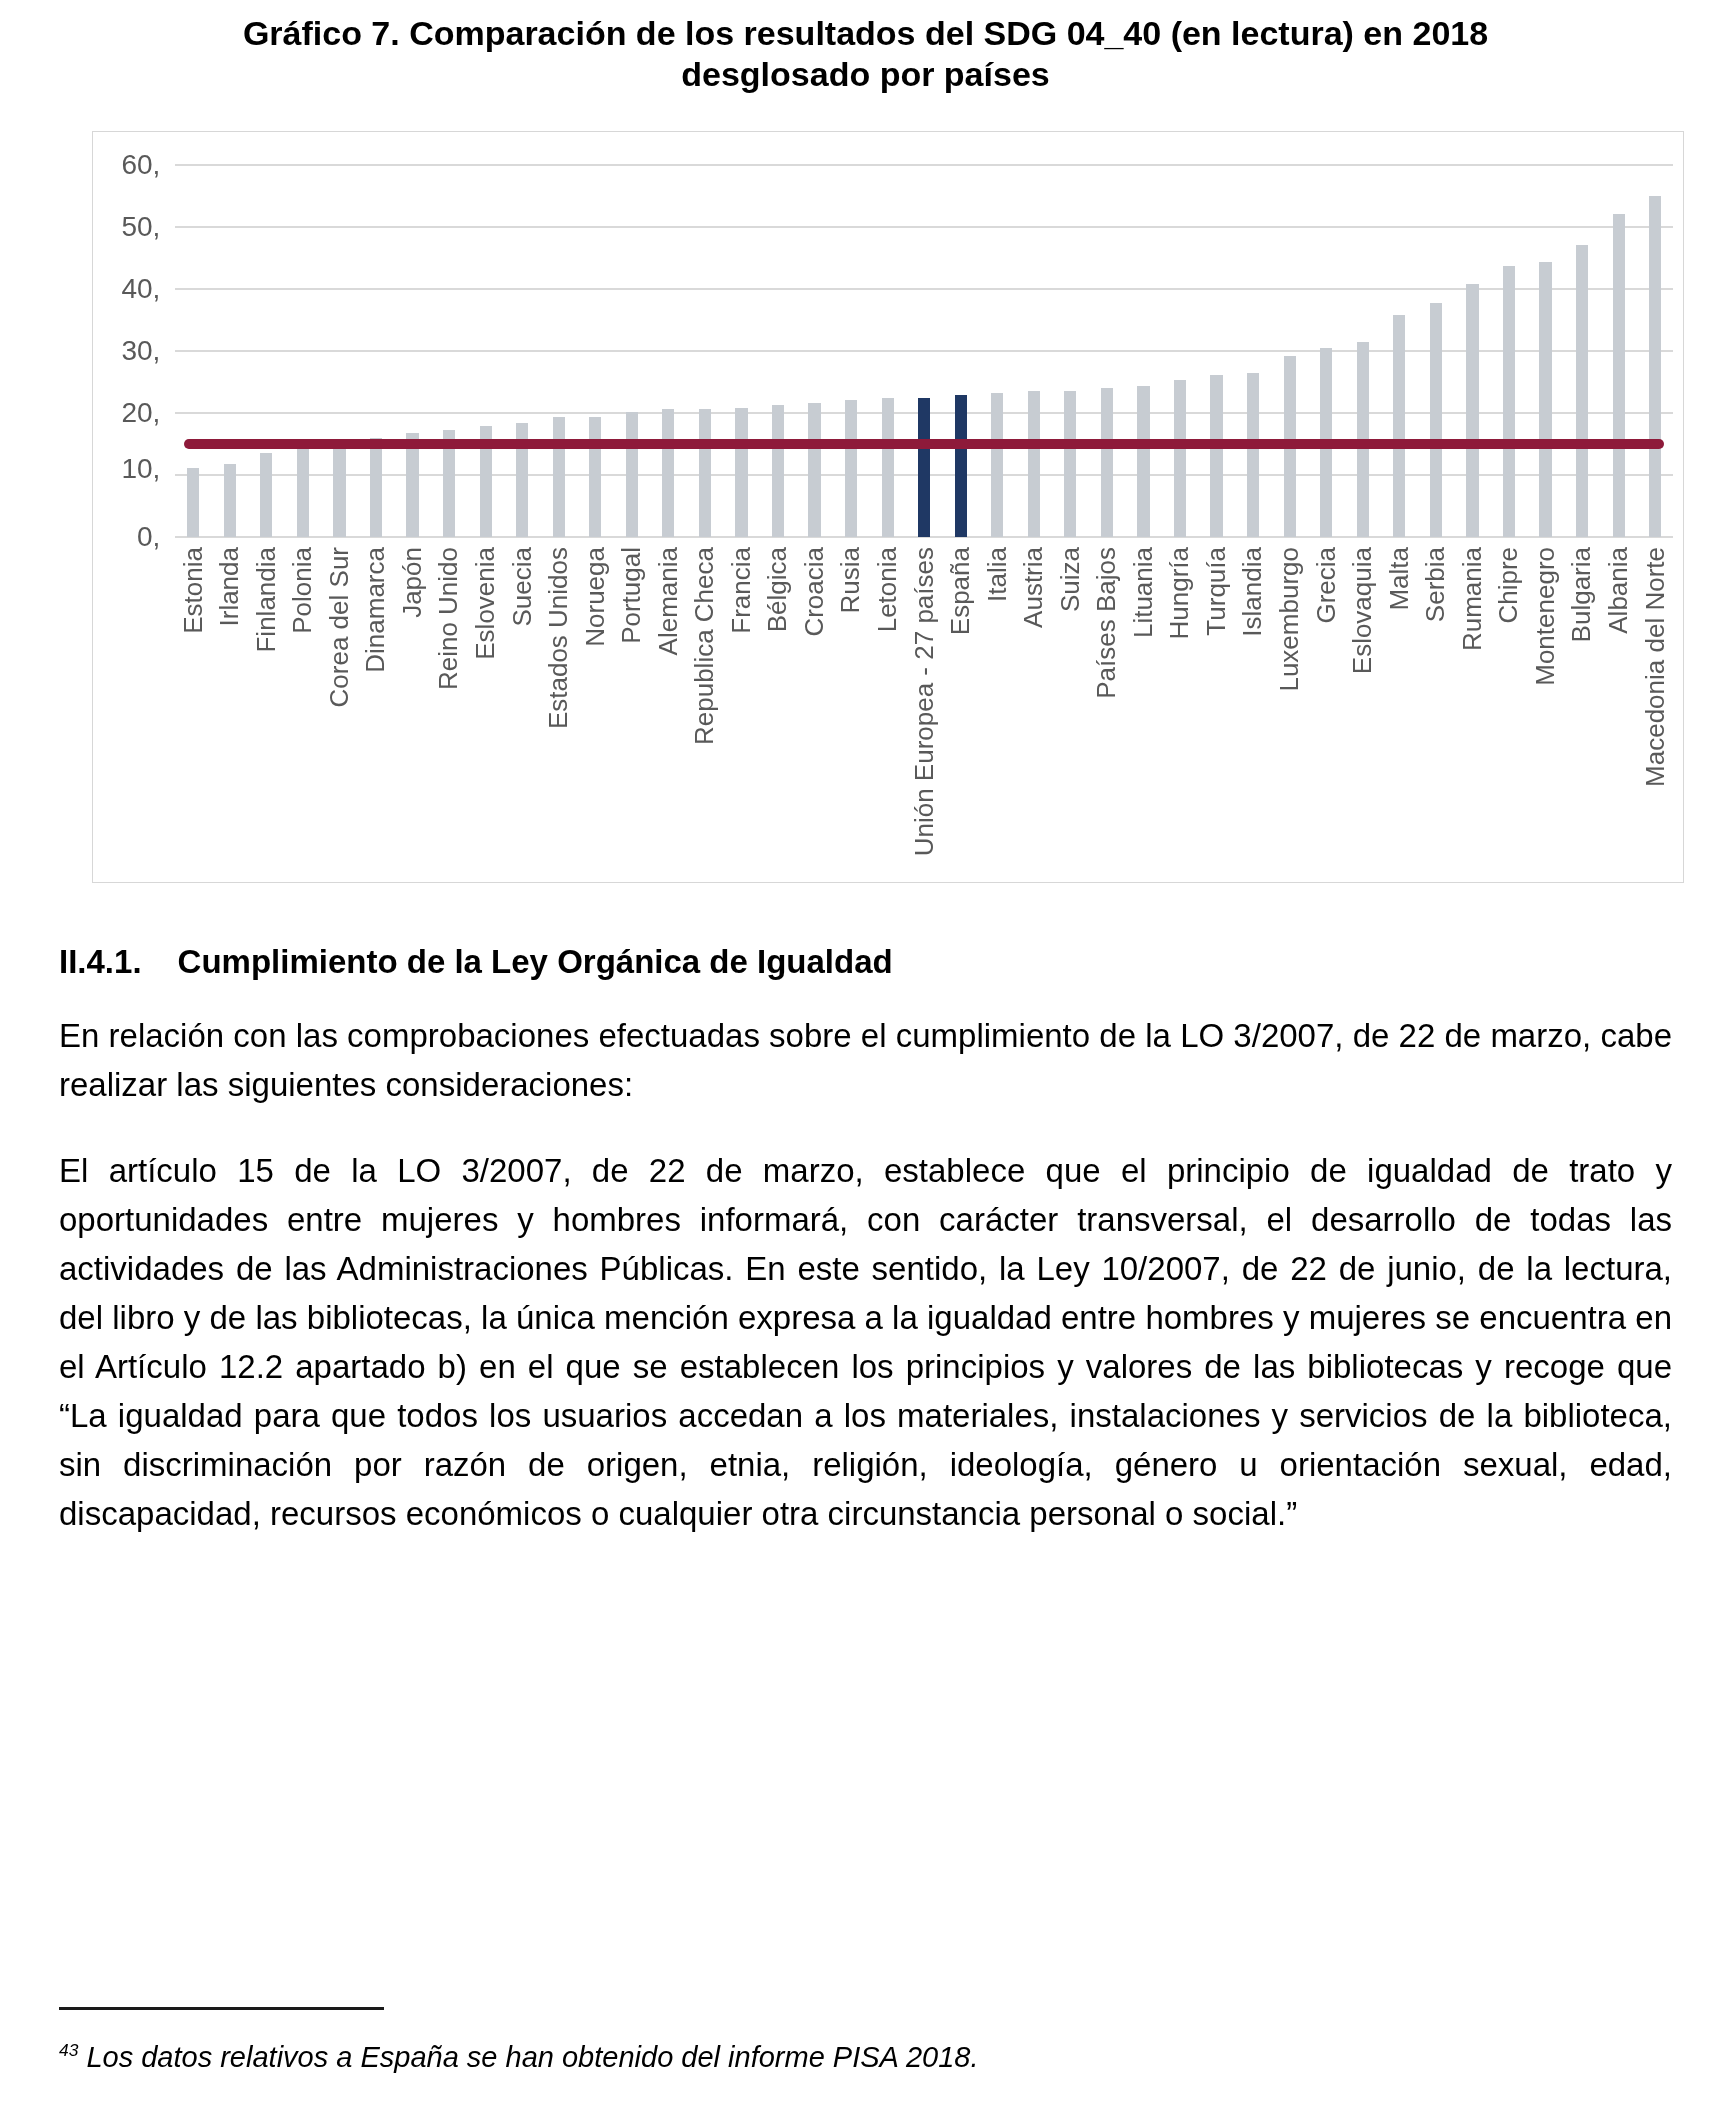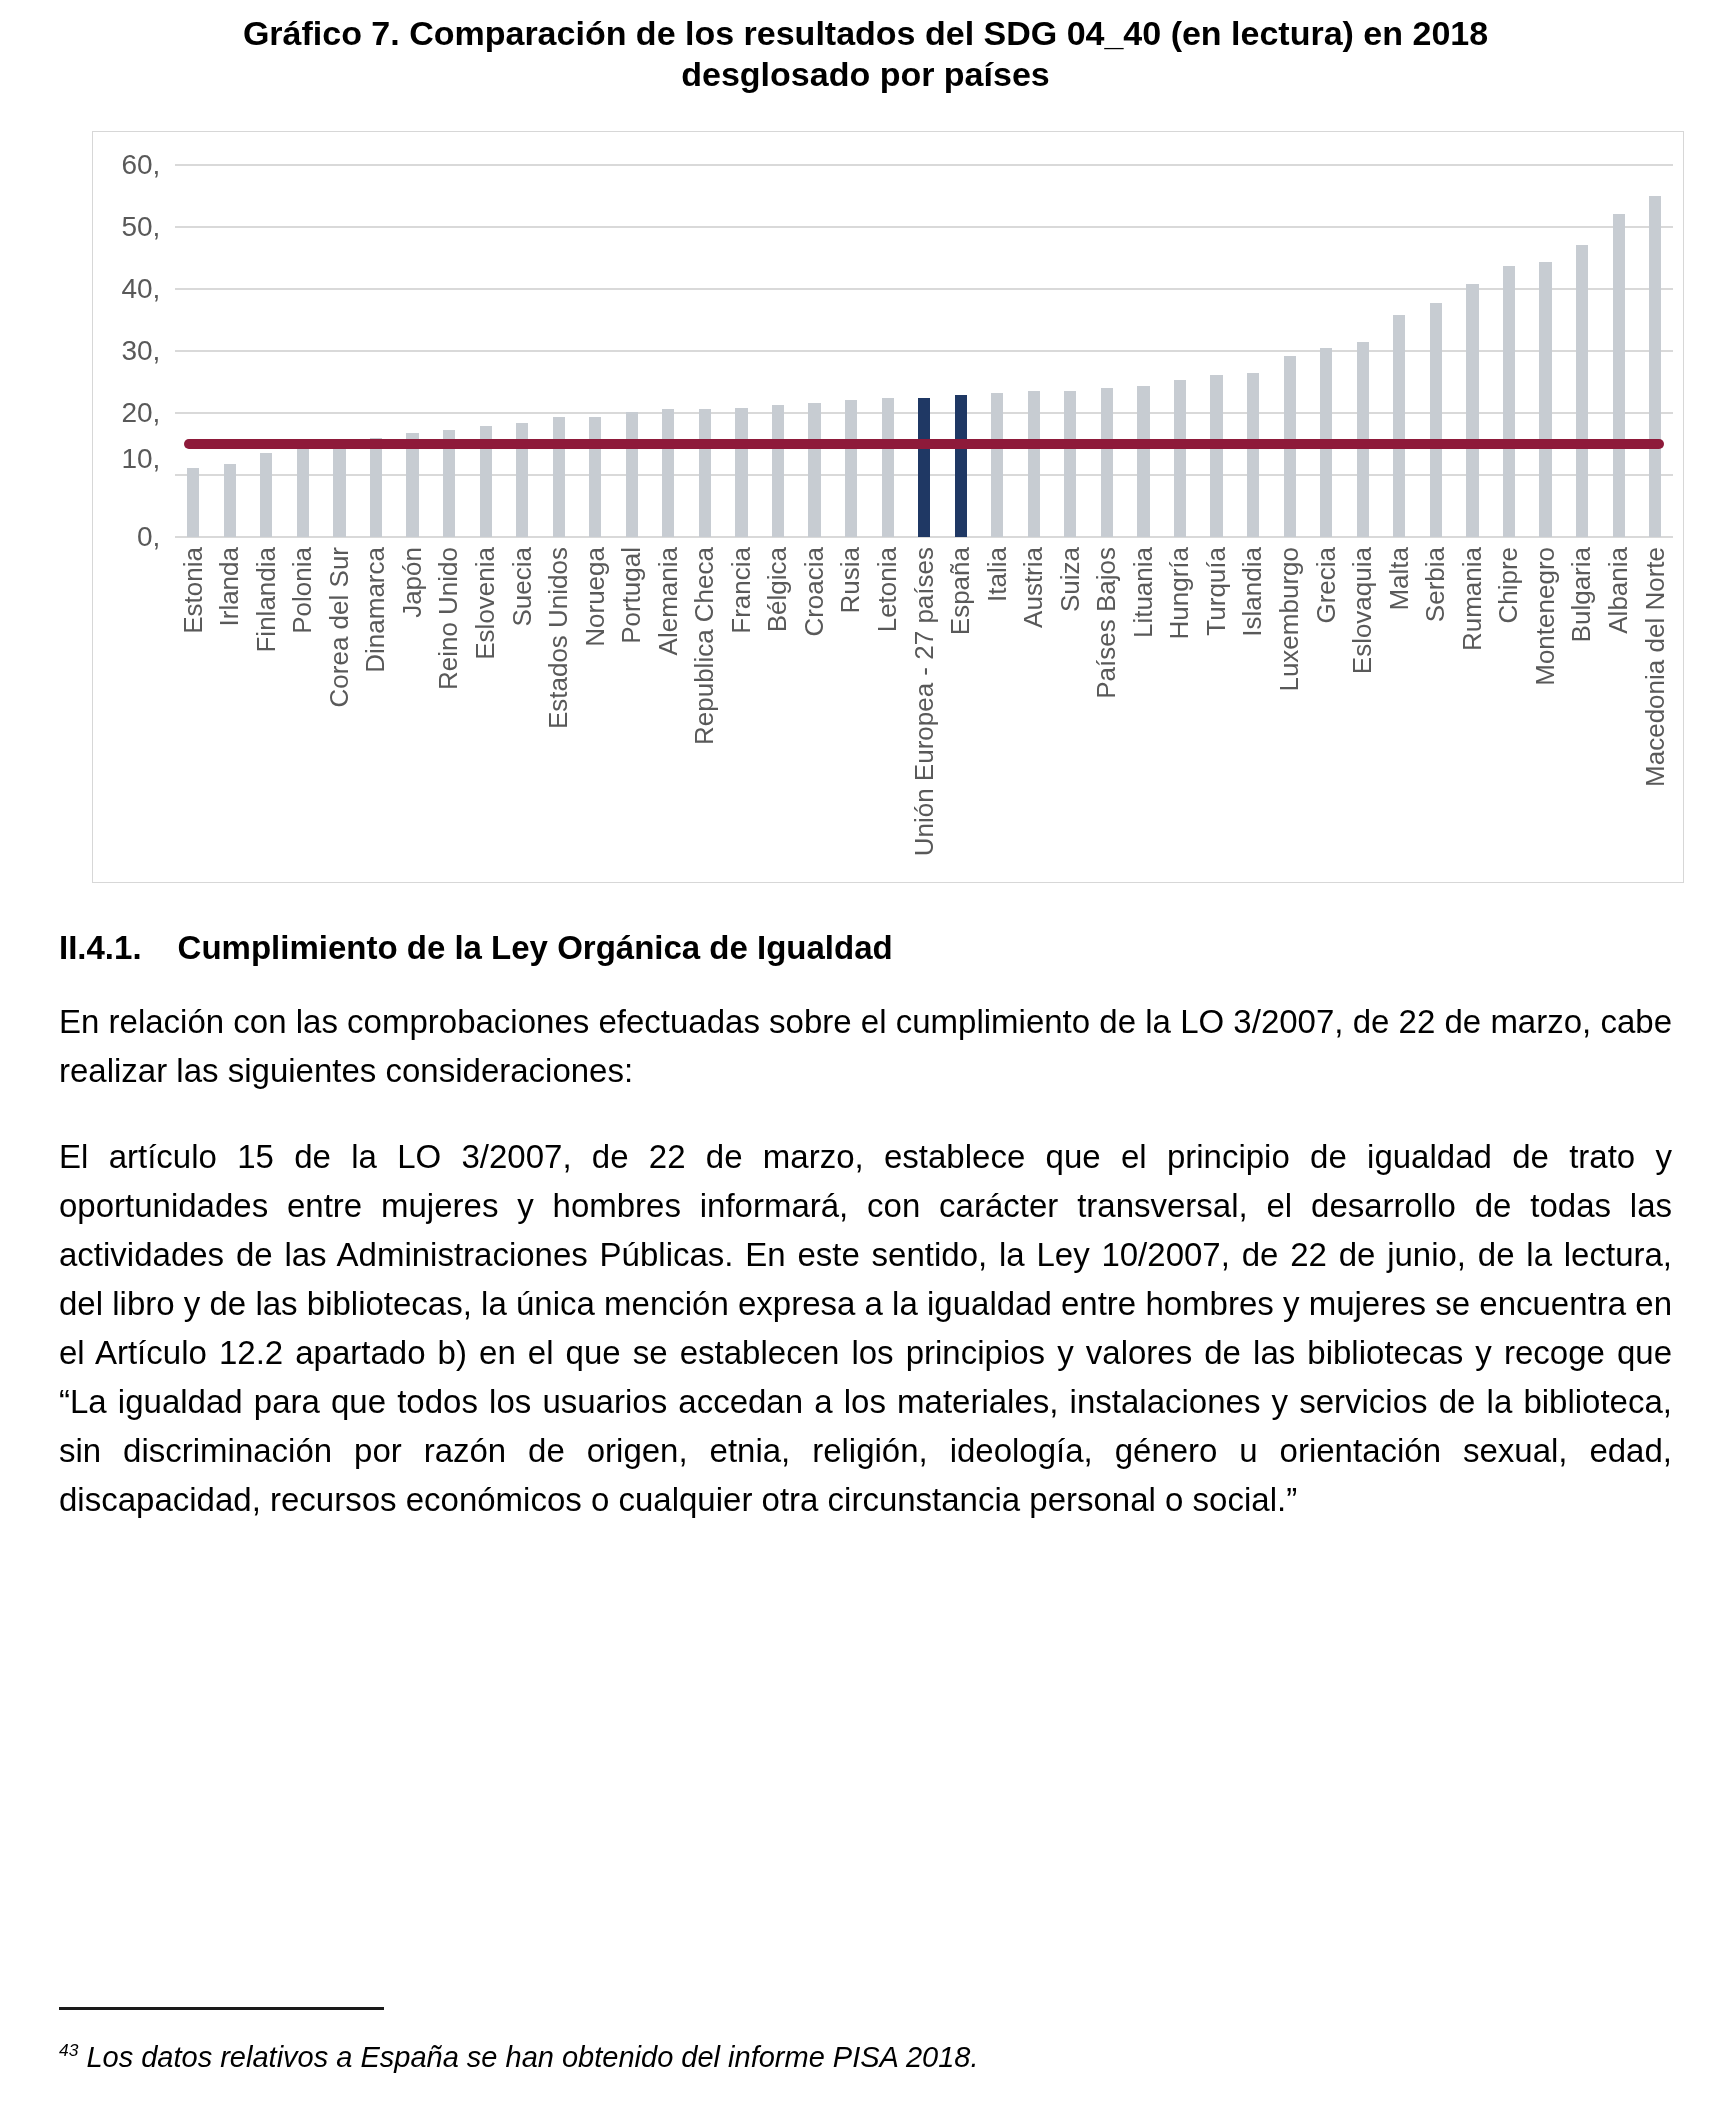--- a/index.html
+++ b/index.html
@@ -39,21 +39,21 @@
     position:absolute; height:9.8px; border-radius:4.9px; z-index:3;
   }
 
   
   .source { margin-top:42px; font-size:29px; }
   sup { font-size:60%; vertical-align:super; line-height:0; }
   .body-p { font-size:33px; line-height:49px; text-align:justify; }
   .p1 { margin-top:37px; }
   .heading { font-weight:bold; font-size:33px; line-height:49px; text-align:justify; }
   .h24 { margin-top:47px; }
-  .h241 { margin-top:40px; }
+  .h241 { margin-top:54px; }
   .p2 { margin-top:25px; }
   .p3 { margin-top:37px; }
   .tab1 { display:inline-block; width:46px; }
   .tab2 { display:inline-block; width:36px; }
 
   
   .footnote { position:absolute; left:59px; bottom:34px; }
   .fn-rule { width:325px; border-top:3.3px solid #1a1a1a; margin-bottom:31px; }
   .fn-text { font-size:29px;font-style:italic; }
 </style>
@@ -65,21 +65,21 @@
   <div class="chart-title">
     <div>Gráfico 7. Comparación de los resultados del SDG 04_40 (en lectura) en 2018</div>
     <div>desglosado por países</div>
   </div>
 
   <div class="chart-frame">
     <div class="plot" id="plot">
         <div class="gridline" style="bottom: -0.8px;"></div>
         <div class="ytick" style="bottom: 0px;">0,</div>
         <div class="gridline" style="bottom: 61px;"></div>
-        <div class="ytick" style="bottom: 78px;">10,</div>
+        <div class="ytick" style="bottom: 68px;">10,</div>
         <div class="gridline" style="bottom: 123px;"></div>
         <div class="ytick" style="bottom: 124px;">20,</div>
         <div class="gridline" style="bottom: 185px;"></div>
         <div class="ytick" style="bottom: 186px;">30,</div>
         <div class="gridline" style="bottom: 247px;"></div>
         <div class="ytick" style="bottom: 248px;">40,</div>
         <div class="gridline" style="bottom: 309px;"></div>
         <div class="ytick" style="bottom: 310px;">50,</div>
         <div class="gridline" style="bottom: 371px;"></div>
         <div class="ytick" style="bottom: 372px;">60,</div>

